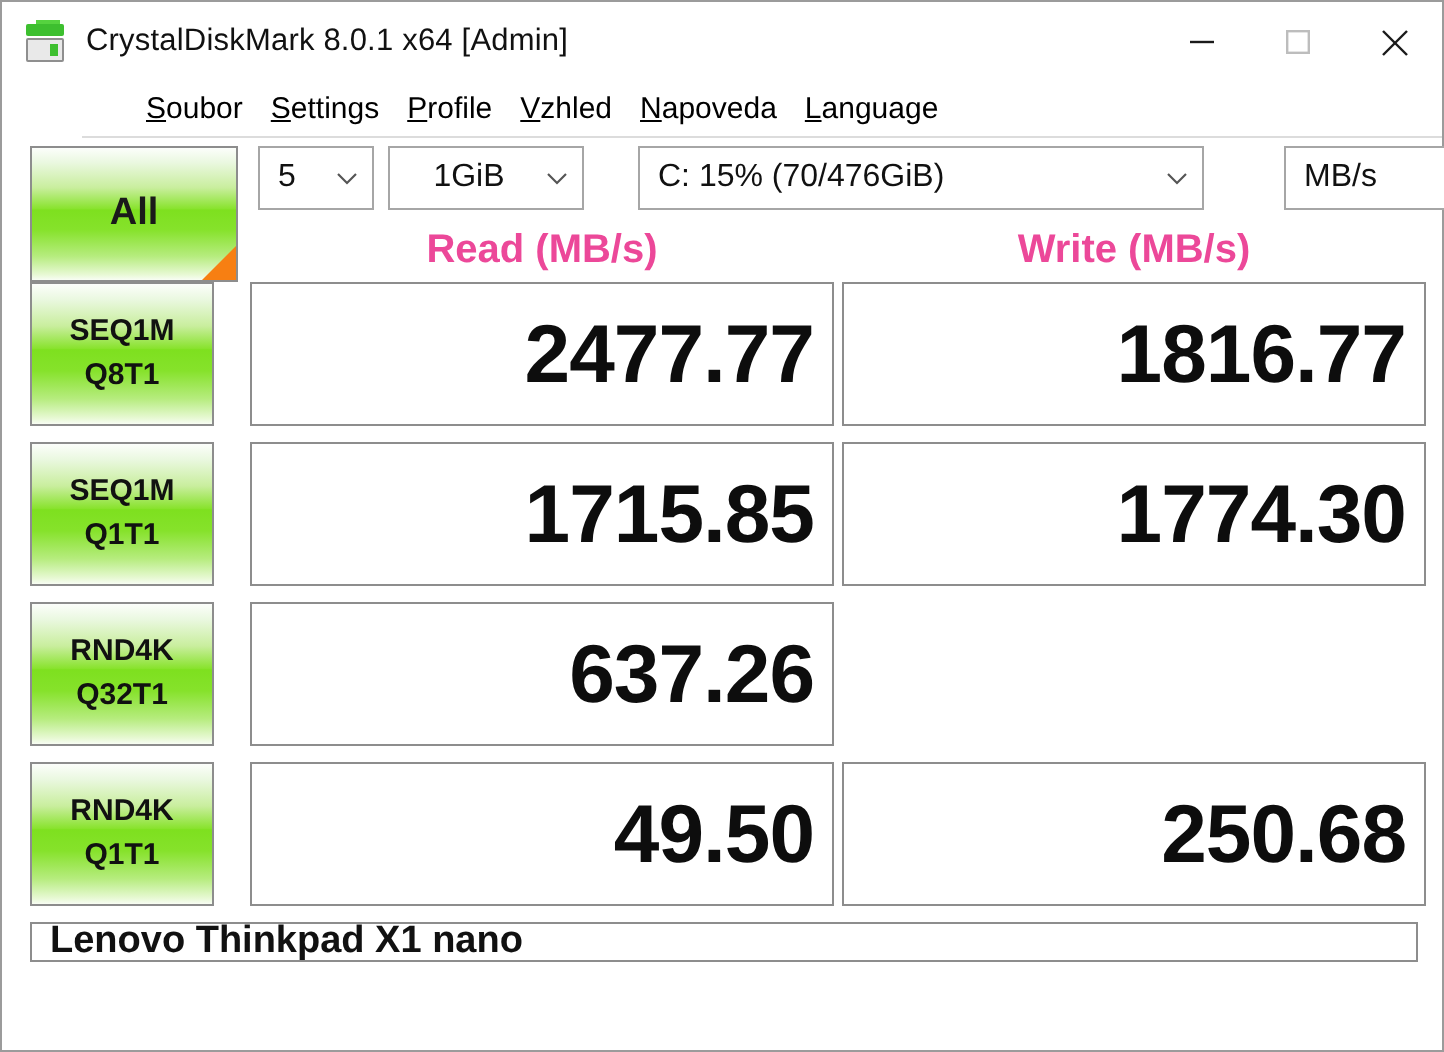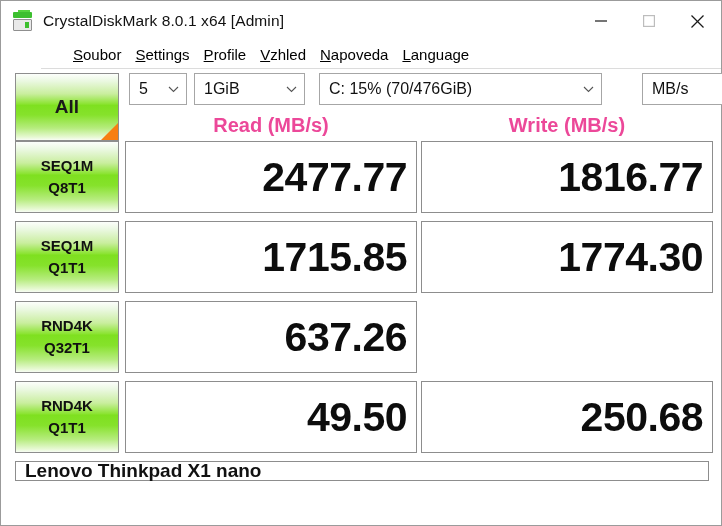--- a/index.html
+++ b/index.html
@@ -155,21 +155,21 @@
     flex: 1 1 auto;
   }
   .combo .chev {
     flex: 0 0 14px;
     margin-left: 6px;
     display: flex;
     align-items: center;
     justify-content: center;
   }
   #combo-count  { left: 128px; width: 58px; }
-  #combo-size   { left: 193px; width: 111px; }
+  #combo-size   { left: 193px; width: 98px; text-align: center; }
   #combo-drive  { left: 318px; width: 283px; gap: 11px; }
   #combo-unit   { left: 608px; width: 100px; margin-left: 33px; }
 
   
   .col-head {
     position: absolute;
     top: 43px;
     height: 26px;
     font-size: 20px;
     font-weight: bold;
@@ -189,21 +189,21 @@
   }
   .row {
     position: relative;
     height: 78px;
     margin-bottom: 2px;
     display: flex;
   }
   .cell-label {
     position: absolute;
     left: 14px; top: 0;
-    width: 104px; height: 72px;
+    width: 92px; height: 72px;
     border: 1px solid #8d8d8d;
     background: linear-gradient(to bottom,
         #fcfefb 0%, #eaf8e0 11%, #c9ee9e 30%,
         #89e32e 46%, #7ee01f 47%, #86e22b 62%,
         #b6ec7e 82%, #e8f9d5 96%, #f8fdf4 100%);
     display: flex;
     flex-direction: column;
     align-items: center;
     justify-content: center;
     cursor: pointer;

